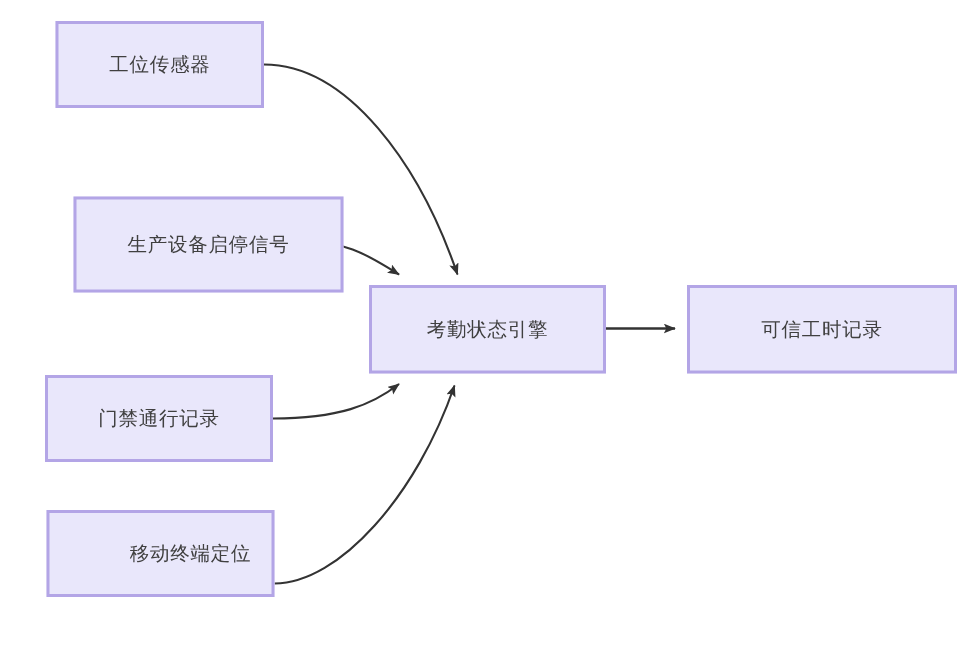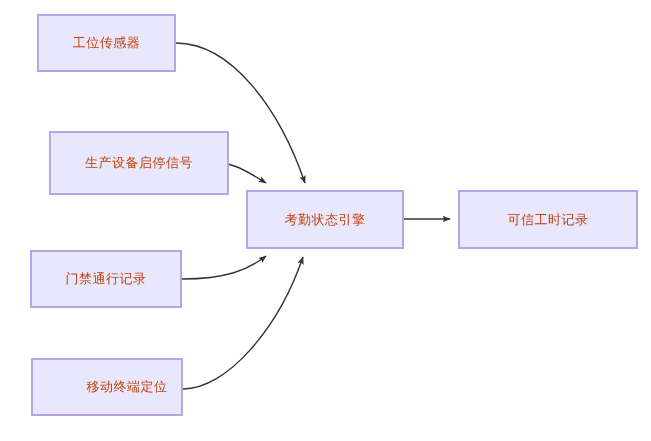--- a/index.html
+++ b/index.html
@@ -24,21 +24,21 @@
     pointer-events: none;
   }
   .node {
     position: absolute;
     box-sizing: border-box;
     background: #e9e7fb;
     border: 2px solid #b3a5e6;
     display: flex;
     align-items: center;
     justify-content: center;
-    color: #c2410c;
+    color: #404040;
     font-size: 13px;
     line-height: 1.2;
     letter-spacing: 0.5px;
     text-align: center;
     white-space: nowrap;
   }
   .node-label {
     display: block;
   }
 </style>
@@ -70,21 +70,21 @@
   </div>
 
   <div class="node" style="left:17px; top:131px; width:180px; height:64px;margin-left:32px;">
     <span class="node-label">生产设备启停信号</span>
   </div>
 
   <div class="node" style="left:30px; top:250px; width:152px; height:58px;">
     <span class="node-label">门禁通行记录</span>
   </div>
 
-  <div class="node" style="left:31px; top:358px; width:152px; height:58px;padding-left:40px;">
+  <div class="node" style="left:31px; top:340px; width:152px; height:58px;padding-left:40px;">
     <span class="node-label">移动终端定位</span>
   </div>
 
   <div class="node" style="left:246px; top:190px; width:158px; height:59px;text-align:center;">
     <span class="node-label">考勤状态引擎</span>
   </div>
 
   <div class="node" style="left:458px; top:190px; width:180px; height:59px;">
     <span class="node-label">可信工时记录</span>
   </div>

